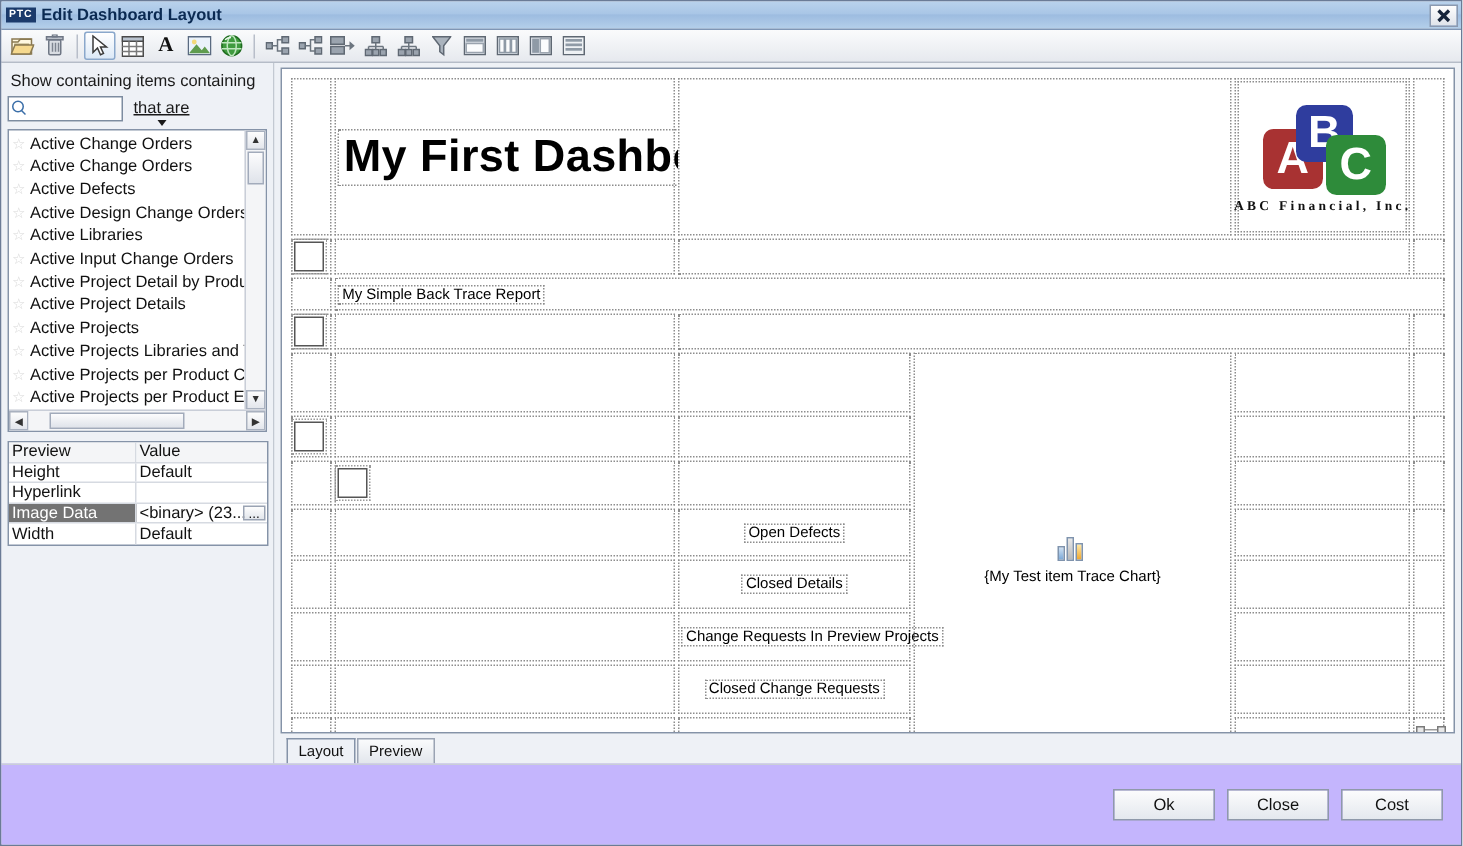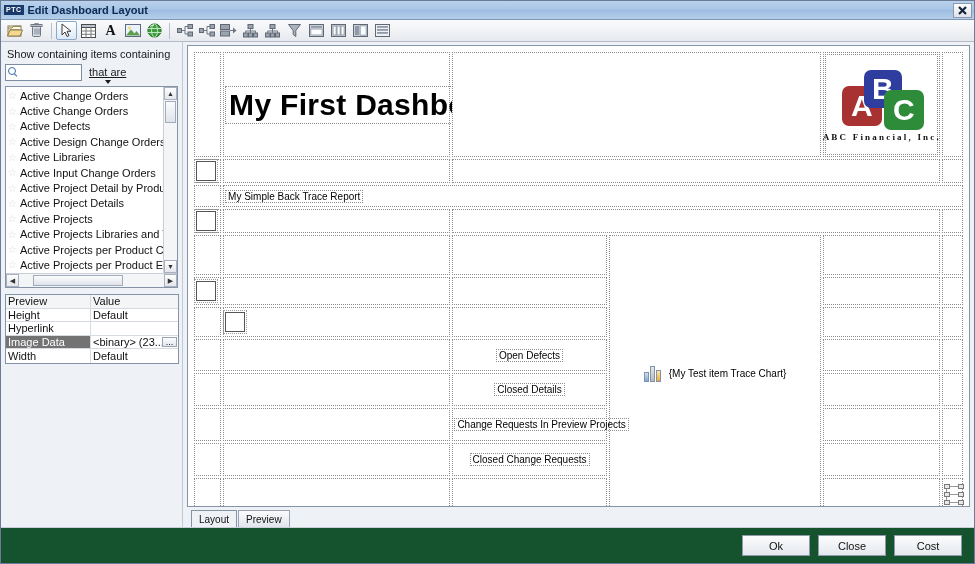--- a/index.html
+++ b/index.html
@@ -414,21 +414,21 @@
     letter-spacing: 2.2px;
     color: #111;
     margin-top: 2px;
     white-space: nowrap;
   }
 
   
   .chart-cell-inner {
     height: 100%;
     display: flex;
-    flex-direction: row;
+    flex-direction: column;
     align-items: center;
     justify-content: center;
     gap: 5px;
   }
   .chart-icon {
     width: 20px; height: 17px;
     display: flex;
     align-items: flex-end;
     gap: 1px;
   }
@@ -494,23 +494,23 @@
     cursor: pointer;
   }
   .tab.active {
     background: #eef1f6;
     border-color: #8593a8;
     font-weight: normal;
   }
 
   
   .footer {
-    height: 36px;
+    height: 54px;
     flex: 0 0 auto;
-    background: #14532d;
+    background: #c4b5fd;
     border-top: 1px solid #c9ced8;
     display: flex;
     align-items: center;
     justify-content: flex-end;
     padding-right: 12px;
     gap: 8px;
   }
   .dlg-btn {
     width: 68px; height: 21px;
     font-size: 11px;

